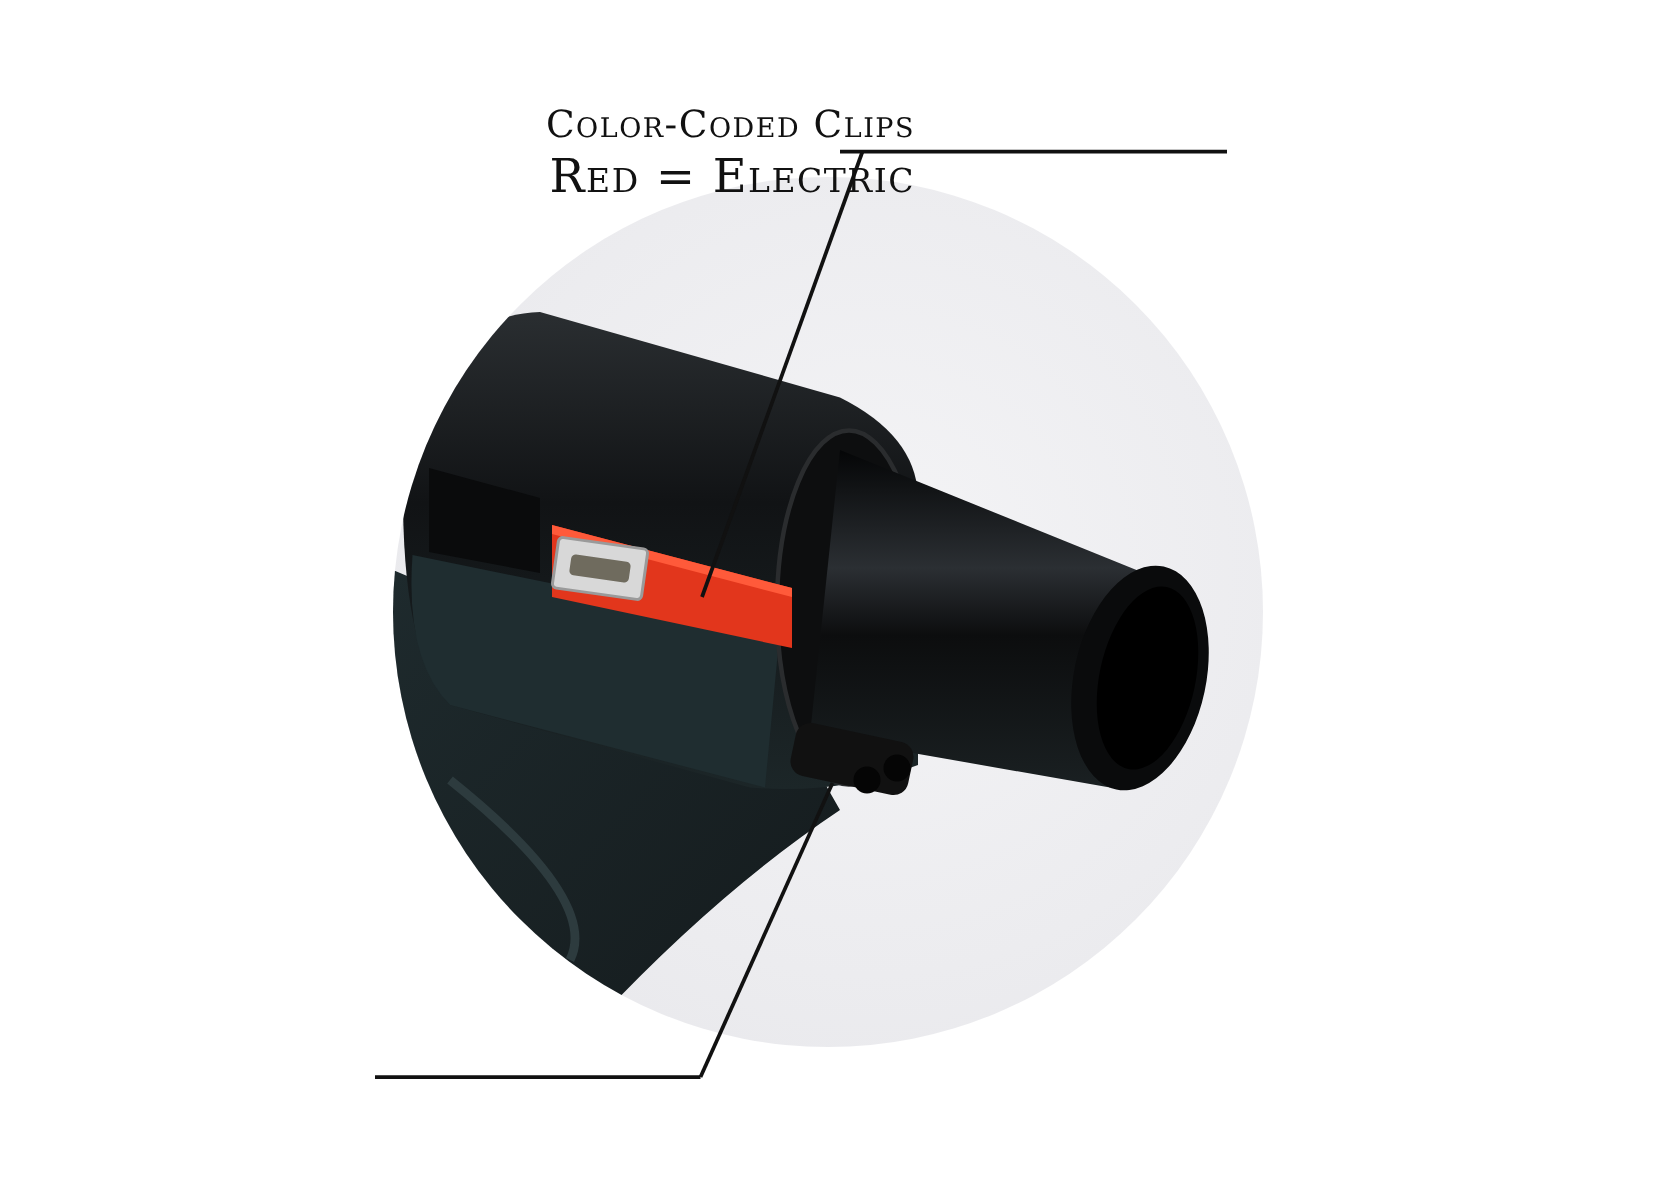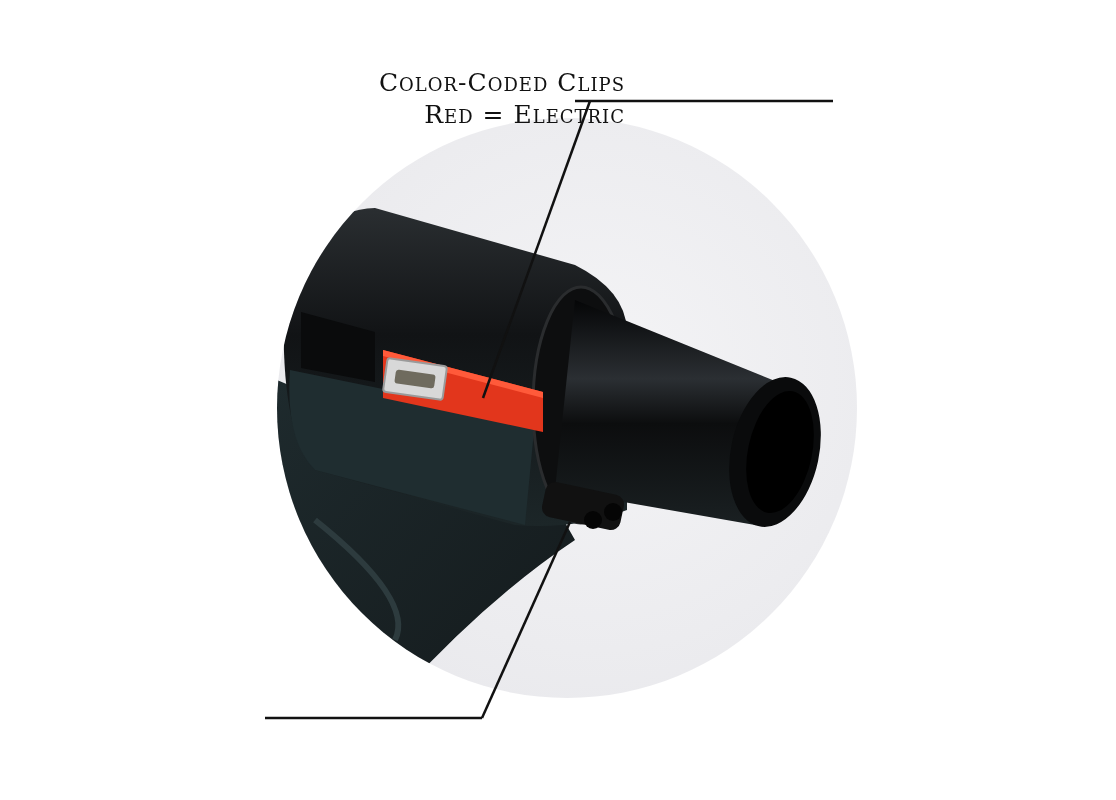--- a/index.html
+++ b/index.html
@@ -1,33 +1,33 @@
 <!DOCTYPE html>
 <html><head>
   <meta charset="utf-8">
   <style>
     html, body { margin: 0; padding: 0; }
     body {
       width: 1116px; height: 800px; position: relative; overflow: hidden;
       background: #ffffff;
       font-family: "DejaVu Serif", "Liberation Serif", serif;
     }
-    .stage { position: absolute; left: 15px; top: 0; width: 908px; height: 800px; }
+    .stage { position: absolute; left: 0; top: 0; width: 908px; height: 800px; }
     .circle {
       position: absolute; left: 262px; top: 118px; width: 580px; height: 580px;
       border-radius: 50%;
       background: radial-gradient(circle at 55% 45%, #f4f4f6 0%, #ececef 60%, #e6e6ea 100%);
       overflow: hidden;
     }
     .label {
       position: absolute; color: #111; font-variant: small-caps;
       letter-spacing: 1px; white-space: nowrap;
     }
     .label-main { font-size: 25px; }
-    .label-sub { font-size: 25px; }
+    .label-sub { font-size: 31px; }
     svg { position: absolute; left: 0; top: 0; }
   </style>
 </head>
 <body>
 
 <div class="stage">
   <div class="circle"></div>
 
   <svg width="1116" height="800" viewBox="0 0 1116 800">
     <defs>

